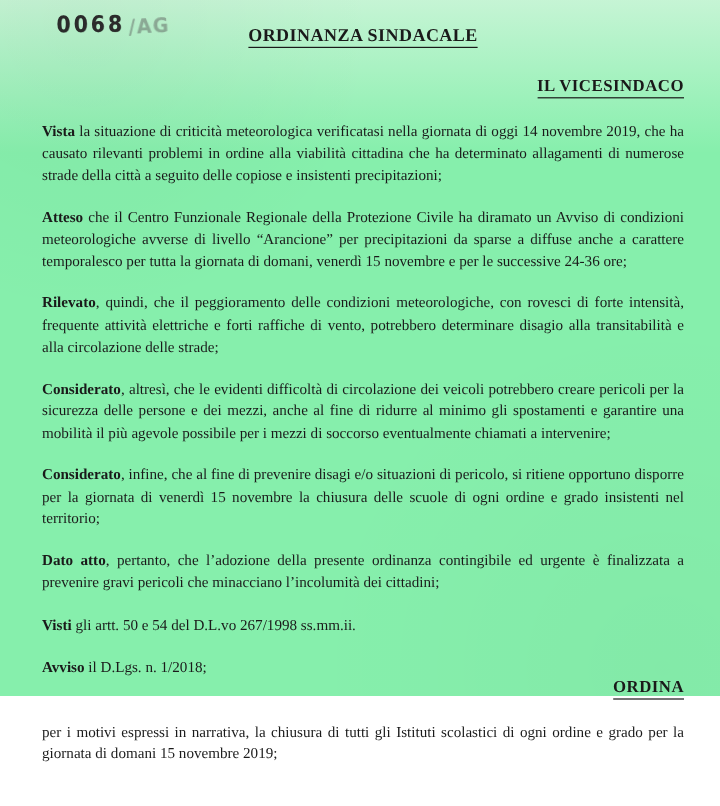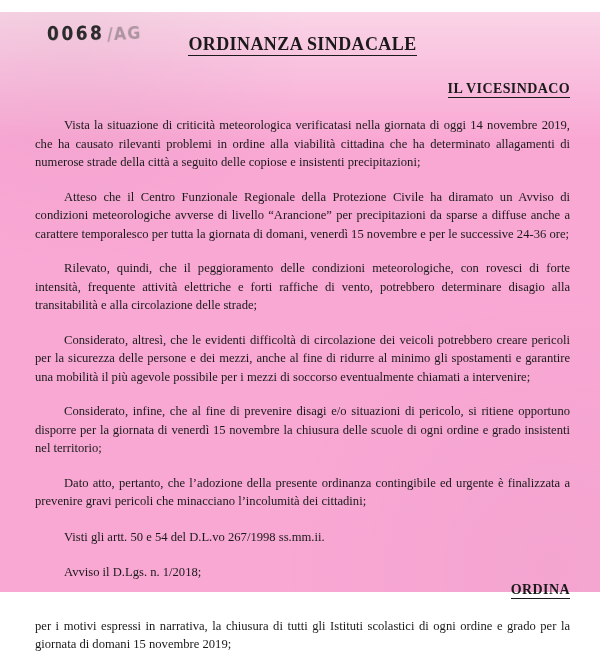--- a/index.html
+++ b/index.html
@@ -12,21 +12,21 @@
     background: #ffffff;
     font-family: "Liberation Serif", "DejaVu Serif", serif;
     color: #1a1a1a;
     overflow: hidden;
   }
 
   .page {
     position: relative;
     width: 600px;
     height: 580px;
-    background: #f9a8d4;
+    background: #86efac;
     box-sizing: border-box;
   }
 
   
   .scan-wash {
     position: absolute;
     inset: 0;
     background:
       radial-gradient(circle at 12% 4%, rgba(0,0,0,0.030) 0%, rgba(0,0,0,0) 32%),
       radial-gradient(circle at 92% 96%, rgba(0,0,0,0.022) 0%, rgba(0,0,0,0) 38%),
@@ -65,25 +65,25 @@
     margin-left: 3px;
     color: #555;
     opacity: 0.45;
     transform: rotate(-3deg) scaleY(1.05);
     filter: blur(0.35px);
   }
 
   
   .doc-title {
     text-align: center;
-    font-size: 18px;
+    font-size: 15px;
     font-weight: bold;
     letter-spacing: 0.4px;
     padding-top: 22px;
-    margin: 12px;
+    margin: 0;
   }
   .doc-title span,
   .section-heading span {
     border-bottom: 1.6px solid #1a1a1a;
     padding-bottom: 1px;
   }
   .section-heading {
     text-align: right;
     font-size: 14px;
     font-weight: bold;
@@ -102,22 +102,21 @@
   }
 
   .para {
     font-size: 12.6px;
     line-height: 1.47;
     text-align: justify;
     margin: 0;
     padding-top: 16px;
   }
   .para .lead {
-    font-weight: normal;
-    margin-left: 29px;
+    font-weight: bold;
   }
 
   .para-tight { padding-top: 17px; }
 
   .first-after-heading { padding-top: 19px; }
 
   .para-short {
     text-align: left;
   }
 </style>

